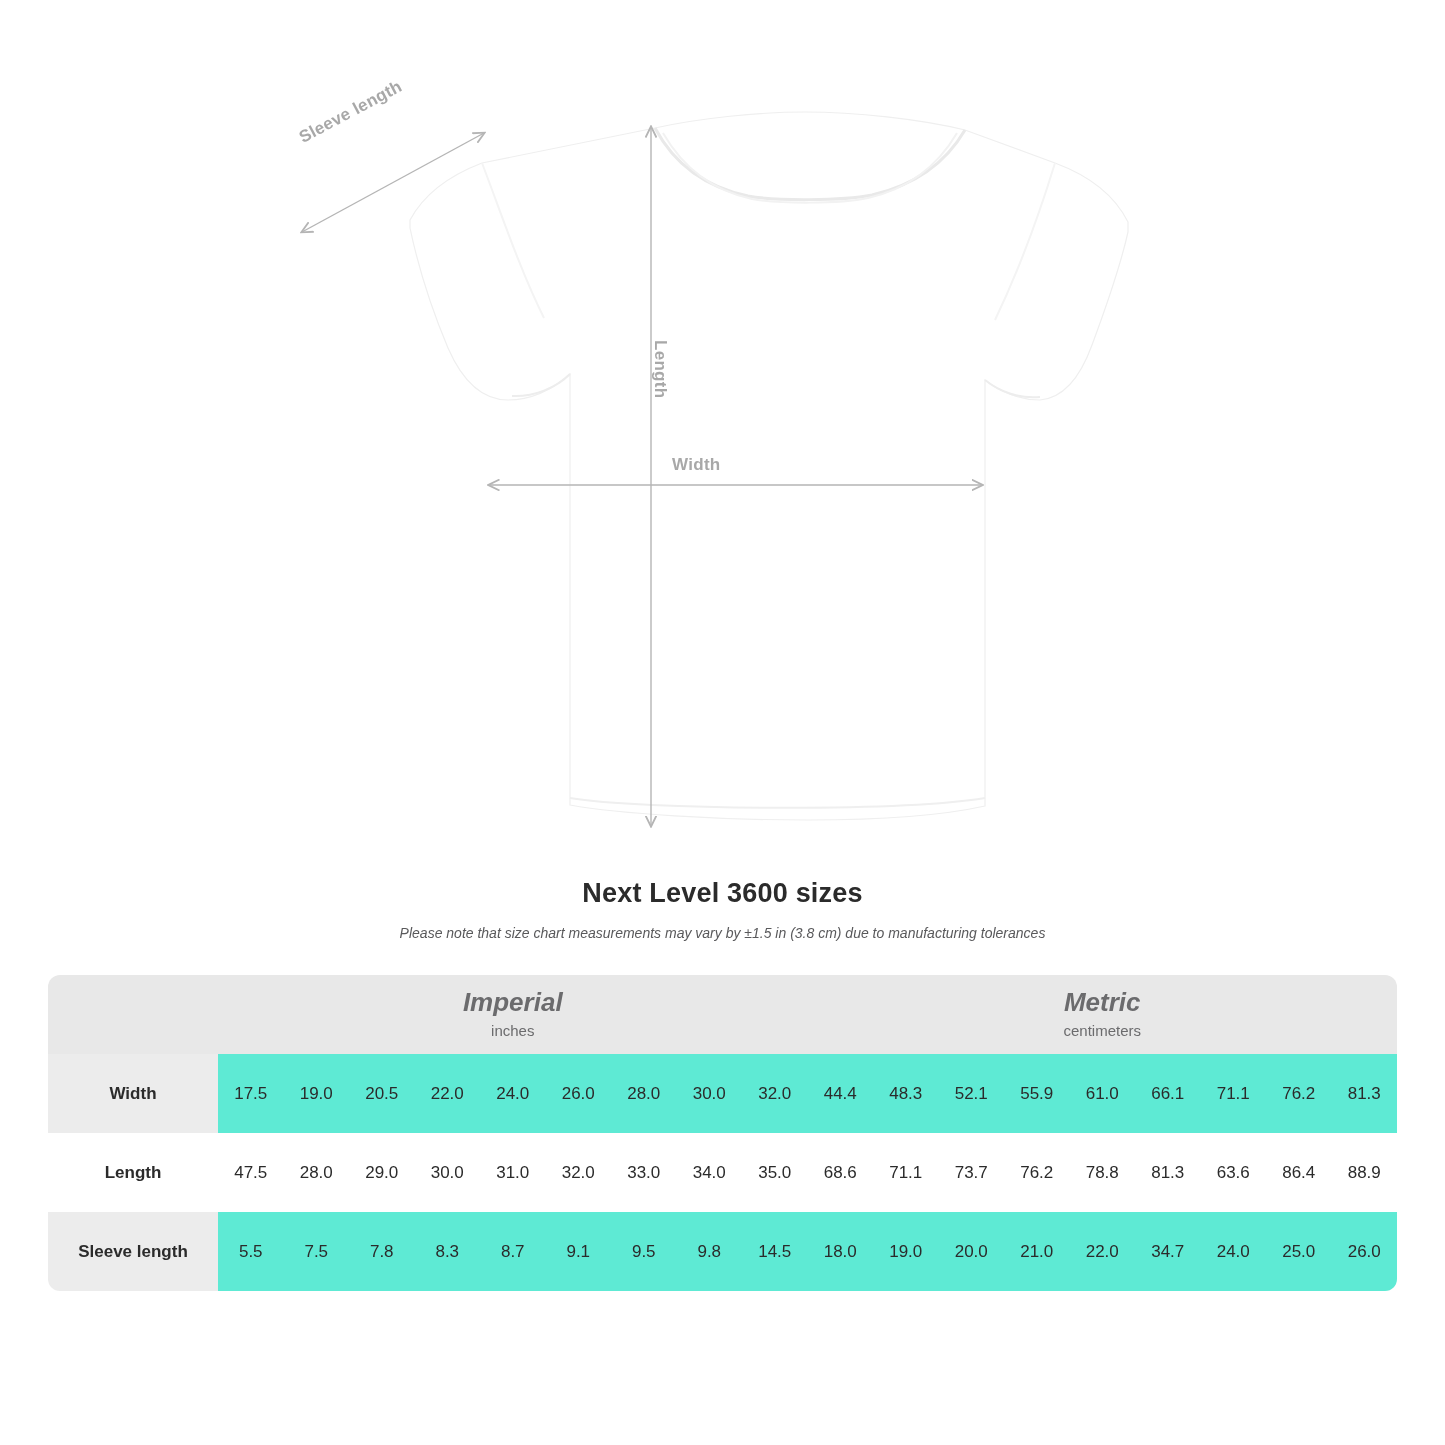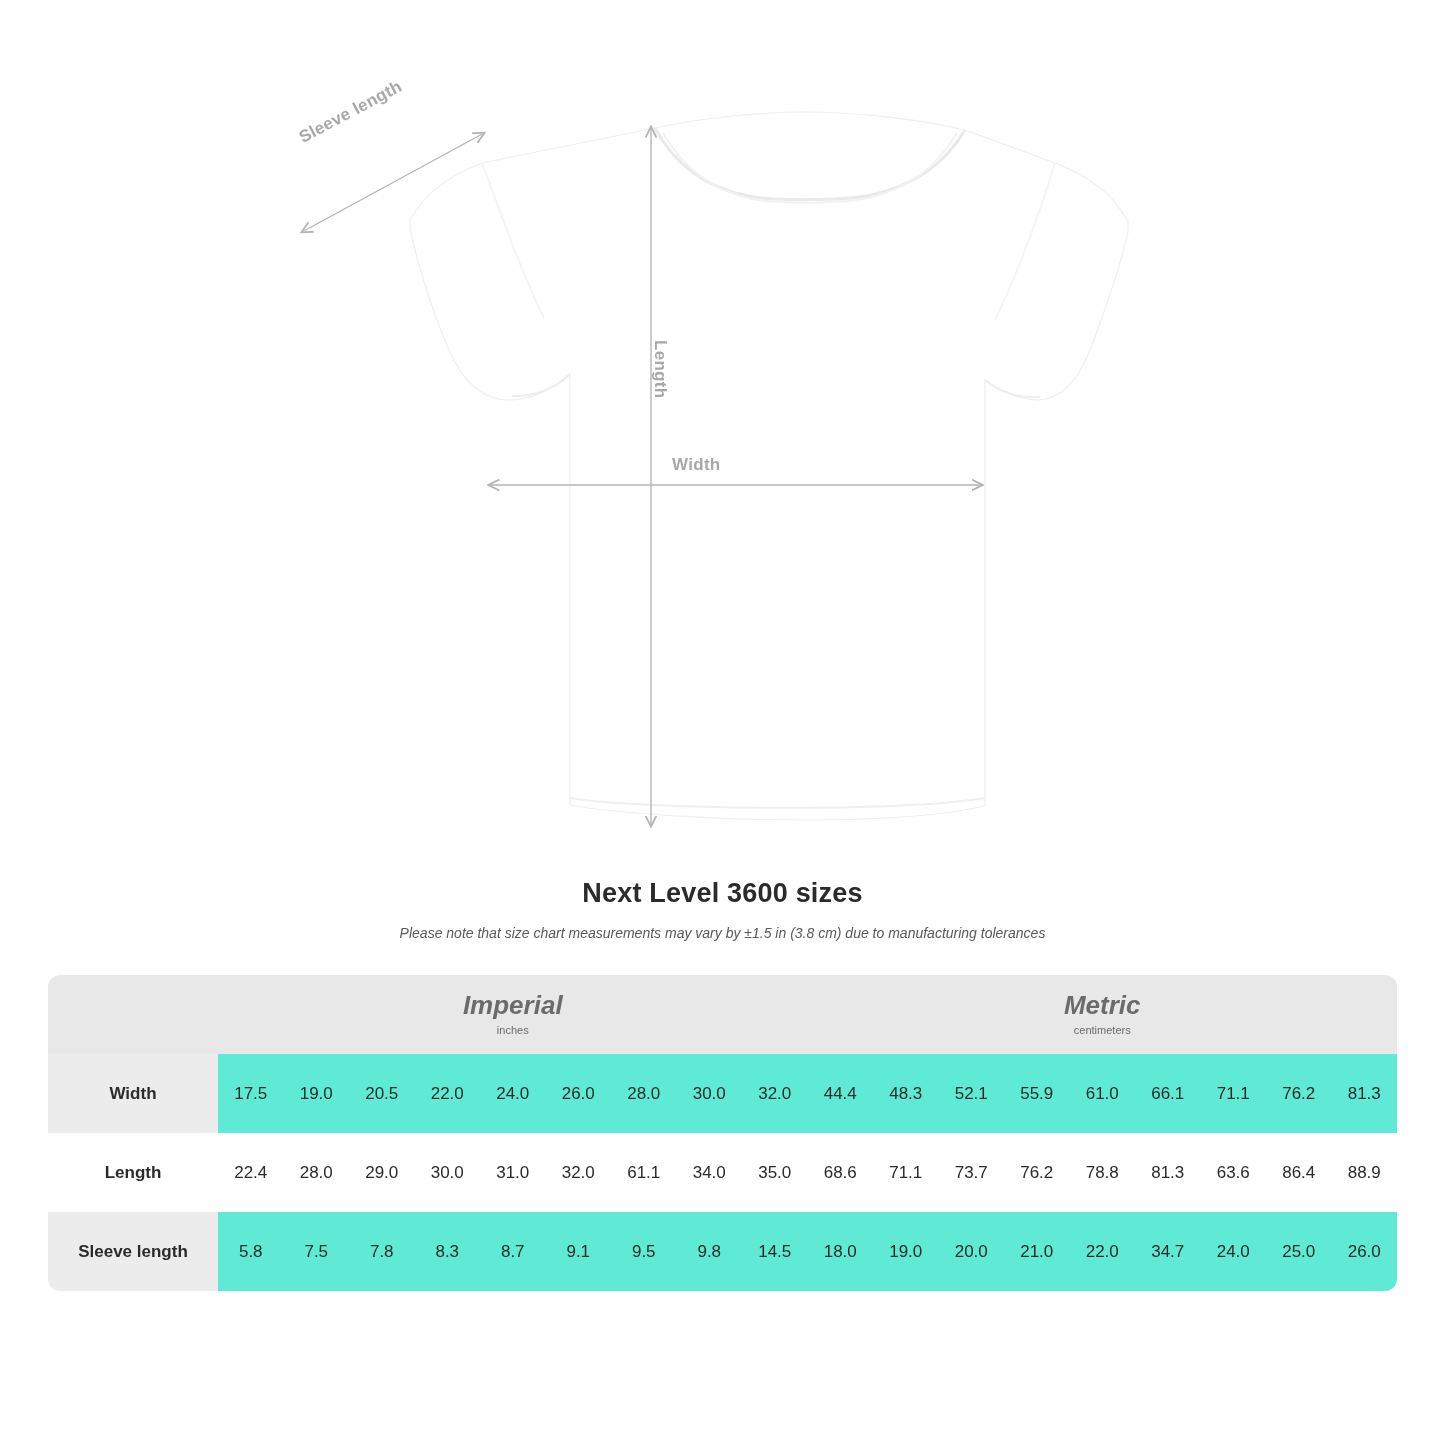--- a/index.html
+++ b/index.html
@@ -102,21 +102,21 @@
     height: 96px;
   }
   .unit-head .u-name {
     font-size: 26px;
     font-style: italic;
     font-weight: bold;
     color: #6b6b6d;
     line-height: 1.25;
   }
   .unit-head .u-sub {
-    font-size: 11px;
+    font-size: 15px;
     color: #6b6b6d;
     font-weight: normal;
     font-style: normal;
     line-height: 1.6;
   }
   .corner-cell {
     background: #e8e8e8;
   }
   .corner-tl { border-top-left-radius: 12px; }
   .corner-tr { border-top-right-radius: 12px; }
@@ -257,43 +257,43 @@
           <td class="cell">55.9</td>
           <td class="cell">61.0</td>
           <td class="cell">66.1</td>
           <td class="cell">71.1</td>
           <td class="cell">76.2</td>
           <td class="cell">81.3</td>
         </tr>
 
         <tr class="row-white">
           <th class="row-head">Length</th>
-          <td class="cell">22.4</td>
+          <td class="cell">47.5</td>
           <td class="cell">28.0</td>
           <td class="cell">29.0</td>
           <td class="cell">30.0</td>
           <td class="cell">31.0</td>
           <td class="cell">32.0</td>
-          <td class="cell">61.1</td>
+          <td class="cell">33.0</td>
           <td class="cell">34.0</td>
           <td class="cell">35.0</td>
           <td class="cell">68.6</td>
           <td class="cell">71.1</td>
           <td class="cell">73.7</td>
           <td class="cell">76.2</td>
           <td class="cell">78.8</td>
           <td class="cell">81.3</td>
           <td class="cell">63.6</td>
           <td class="cell">86.4</td>
           <td class="cell">88.9</td>
         </tr>
 
         <tr class="row-grey">
           <th class="row-head br-bl">Sleeve length</th>
-          <td class="cell">5.8</td>
+          <td class="cell">5.5</td>
           <td class="cell">7.5</td>
           <td class="cell">7.8</td>
           <td class="cell">8.3</td>
           <td class="cell">8.7</td>
           <td class="cell">9.1</td>
           <td class="cell">9.5</td>
           <td class="cell">9.8</td>
           <td class="cell">14.5</td>
           <td class="cell">18.0</td>
           <td class="cell">19.0</td>

